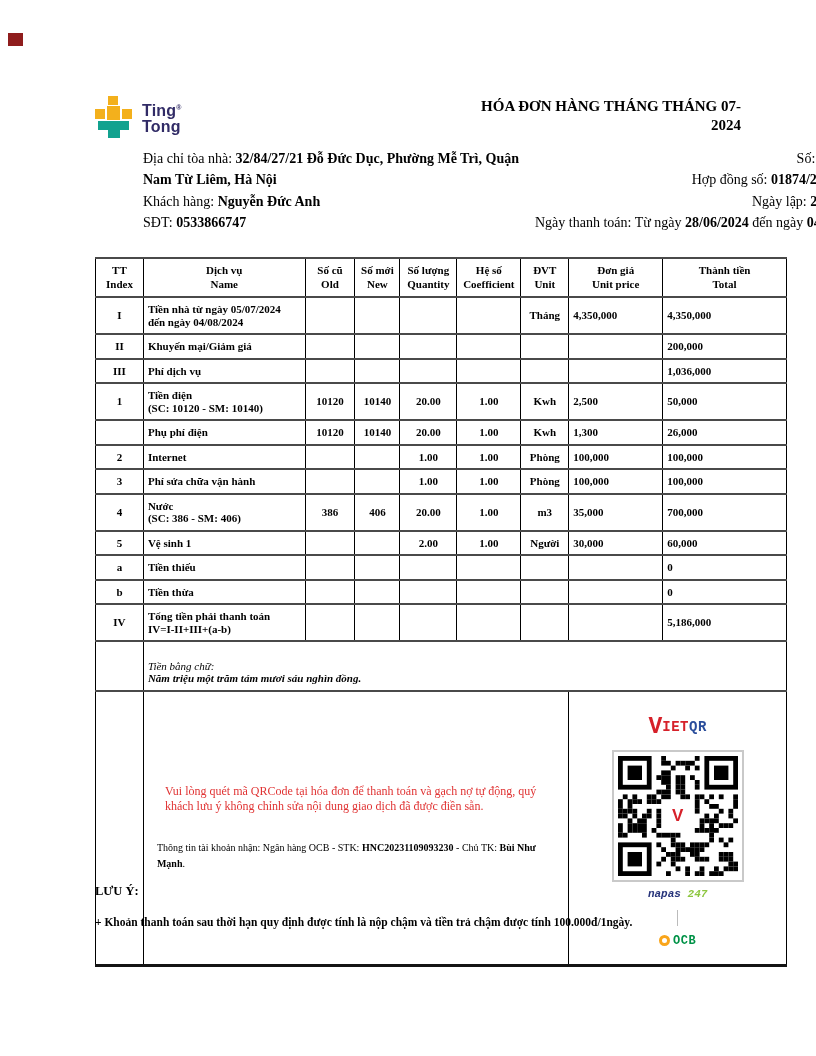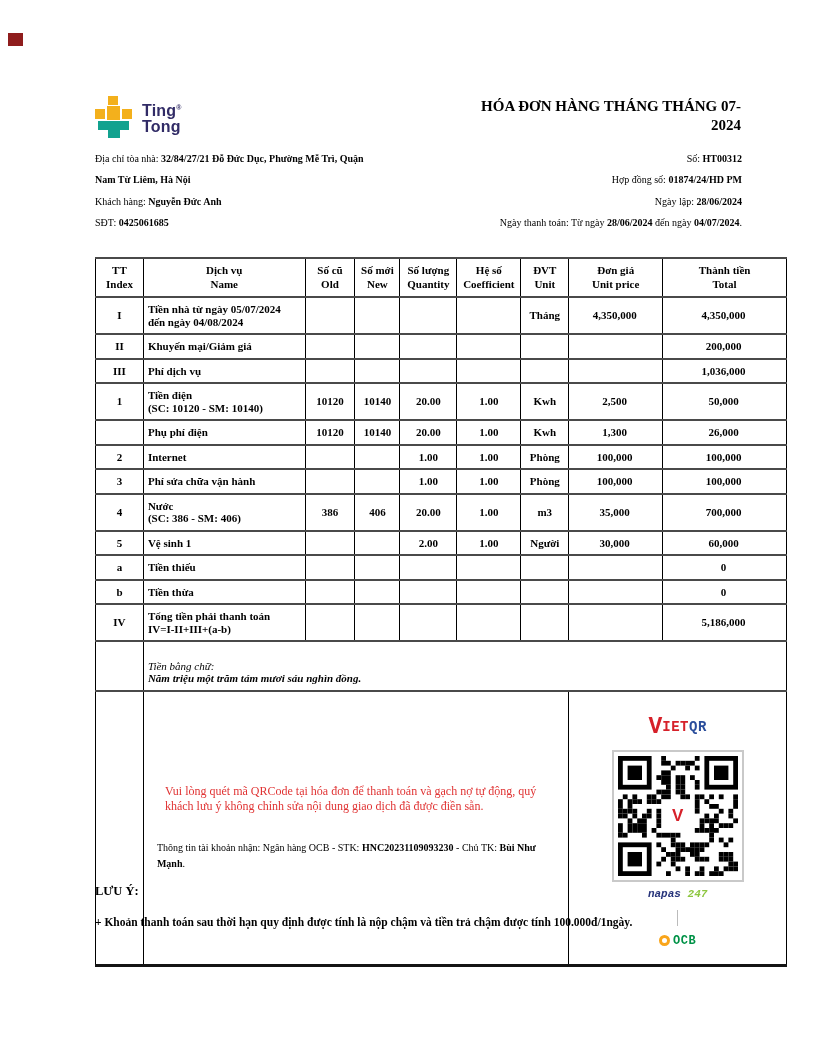--- a/index.html
+++ b/index.html
@@ -23,31 +23,31 @@
 
   
   .doc-title{position:absolute;top:97px;right:75px;width:340px;text-align:right;
              font-weight:bold;font-size:15px;line-height:19px;}
   .doc-title span{display:block;}
 
   
   .info-cols{position:absolute;left:95px;top:148px;right:74px;display:flex;justify-content:space-between;}
   .info-left{width:392px;}
   .info-right{flex:1;text-align:right;}
-  .info-line{font-size:10px;line-height:21.4px;white-space:nowrap;}
+  .info-line{font-size:14px;line-height:21.4px;white-space:nowrap;margin-left:48px;}
   .b{font-weight:bold;}
 
   
   .invoice-table{position:absolute;left:95px;top:257px;width:692px;border-collapse:collapse;
                  border:1px solid #000;border-bottom:3px solid #141414;}
   .invoice-table th,.invoice-table td{border:1px solid #000;border-top:2px solid #4a4a4a;
                  font-size:11px;white-space:pre-line;vertical-align:middle;}
   .invoice-table th{font-weight:bold;line-height:13.5px;padding:5px 2px;text-align:center;}
   .invoice-table td{font-weight:bold;line-height:12.5px;padding:5px 4px;}
-  td.al-c{text-align:center;} td.al-l{text-align:left;} td.al-r{text-align:center;padding-right:6px;}
+  td.al-c{text-align:center;} td.al-l{text-align:left;} td.al-r{text-align:left;padding-right:6px;}
   .words-row td{height:15px;}
   .words-label{font-style:italic;font-weight:normal;}
   .words-value{font-style:italic;font-weight:bold;}
 
   
   .qr-row td{height:190px;}
   .qr-text-cell{padding:0 13px !important;font-weight:normal !important;}
   .red-note{color:#e03333;font-size:12px;line-height:15.5px;margin:0 0 13px 8px;}
   .account-note{color:#000;font-size:10px;line-height:15.5px;margin:0;}
   .qr-cell{text-align:center;padding:4px 0 !important;}
@@ -99,21 +99,21 @@
   <div class="doc-title">
     <span>HÓA ĐƠN HÀNG THÁNG THÁNG 07-</span>
     <span>2024</span>
   </div>
 
   <div class="info-cols">
     <div class="info-left">
       <div class="info-line"><span>Địa chỉ tòa nhà: </span><span class="b">32/84/27/21 Đỗ Đức Dục, Phường Mễ Trì, Quận</span></div>
       <div class="info-line"><span class="b">Nam Từ Liêm, Hà Nội</span></div>
       <div class="info-line"><span>Khách hàng: </span><span class="b">Nguyễn Đức Anh</span></div>
-      <div class="info-line"><span>SĐT: </span><span class="b">0425061685</span></div>
+      <div class="info-line"><span>SĐT: </span><span class="b">0533866747</span></div>
     </div>
     <div class="info-right">
       <div class="info-line"><span>Số: </span><span class="b">HT00312</span></div>
       <div class="info-line"><span>Hợp đồng số: </span><span class="b">01874/24/HD PM</span></div>
       <div class="info-line"><span>Ngày lập: </span><span class="b">28/06/2024</span></div>
       <div class="info-line"><span>Ngày thanh toán: Từ ngày </span><span class="b">28/06/2024</span><span> đến ngày </span><span class="b">04/07/2024</span><span>.</span></div>
     </div>
   </div>
 
   <table class="invoice-table">

